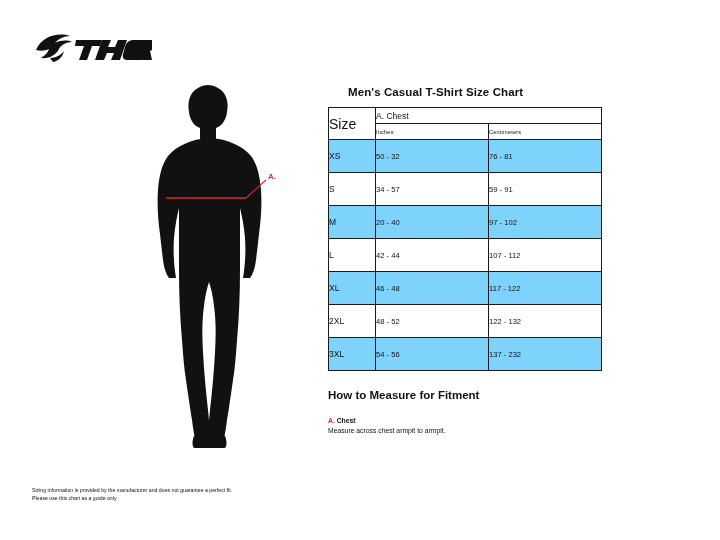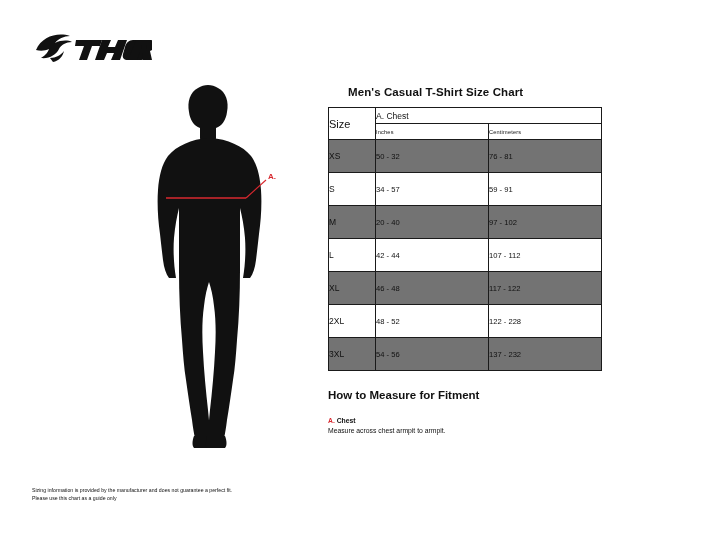--- a/index.html
+++ b/index.html
@@ -59,21 +59,21 @@
   }
   table.size-table td, table.size-table th {
     border: 1px solid #1a1a1a;
     text-align: left;
     vertical-align: middle;
     font-weight: normal;
     padding: 0;
   }
   .hdr-size {
     width: 46px;
-    font-size: 11px;
+    font-size: 14px;
     font-weight: bold;
     height: 31px;
   }
   .hdr-group {
     font-size: 8.5px;
     font-weight: bold;
     height: 15px;
   }
   .hdr-unit {
     font-size: 5.6px;
@@ -83,21 +83,21 @@
   }
   .row-size {
     font-size: 8.5px;
     font-weight: bold;
     height: 32px;
   }
   .row-val {
     font-size: 7.6px;
     height: 32px;
   }
-  tr.shaded td { background: #737373; }
+  tr.shaded td { background: #7dd3fc; }
   tr.plain td { background: #ffffff; }
 
   .howto-title {
     font-size: 11.5px;
     font-weight: bold;
     margin: 18px 0 16px 0;
   }
   .howto-key {
     font-size: 6.8px;
     font-weight: bold;
@@ -242,21 +242,21 @@
         <td class="row-val">107 - 112</td>
       </tr>
       <tr class="shaded">
         <td class="row-size">XL</td>
         <td class="row-val">46 - 48</td>
         <td class="row-val">117 - 122</td>
       </tr>
       <tr class="plain">
         <td class="row-size">2XL</td>
         <td class="row-val">48 - 52</td>
-        <td class="row-val">122 - 228</td>
+        <td class="row-val">122 - 132</td>
       </tr>
       <tr class="shaded">
         <td class="row-size">3XL</td>
         <td class="row-val">54 - 56</td>
         <td class="row-val">137 - 232</td>
       </tr>
     </tbody>
   </table>
 
   <div class="howto-title">How to Measure for Fitment</div>

